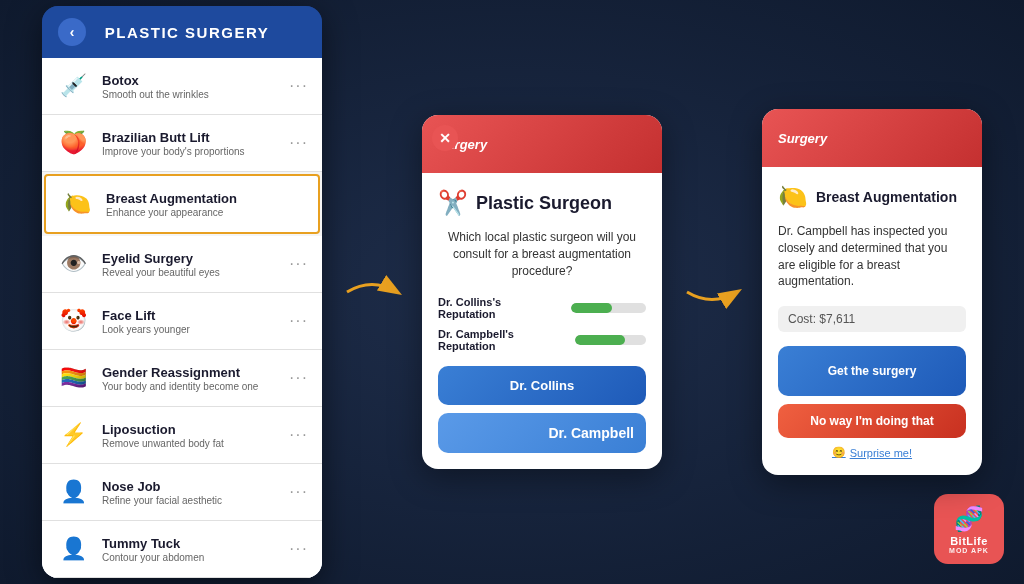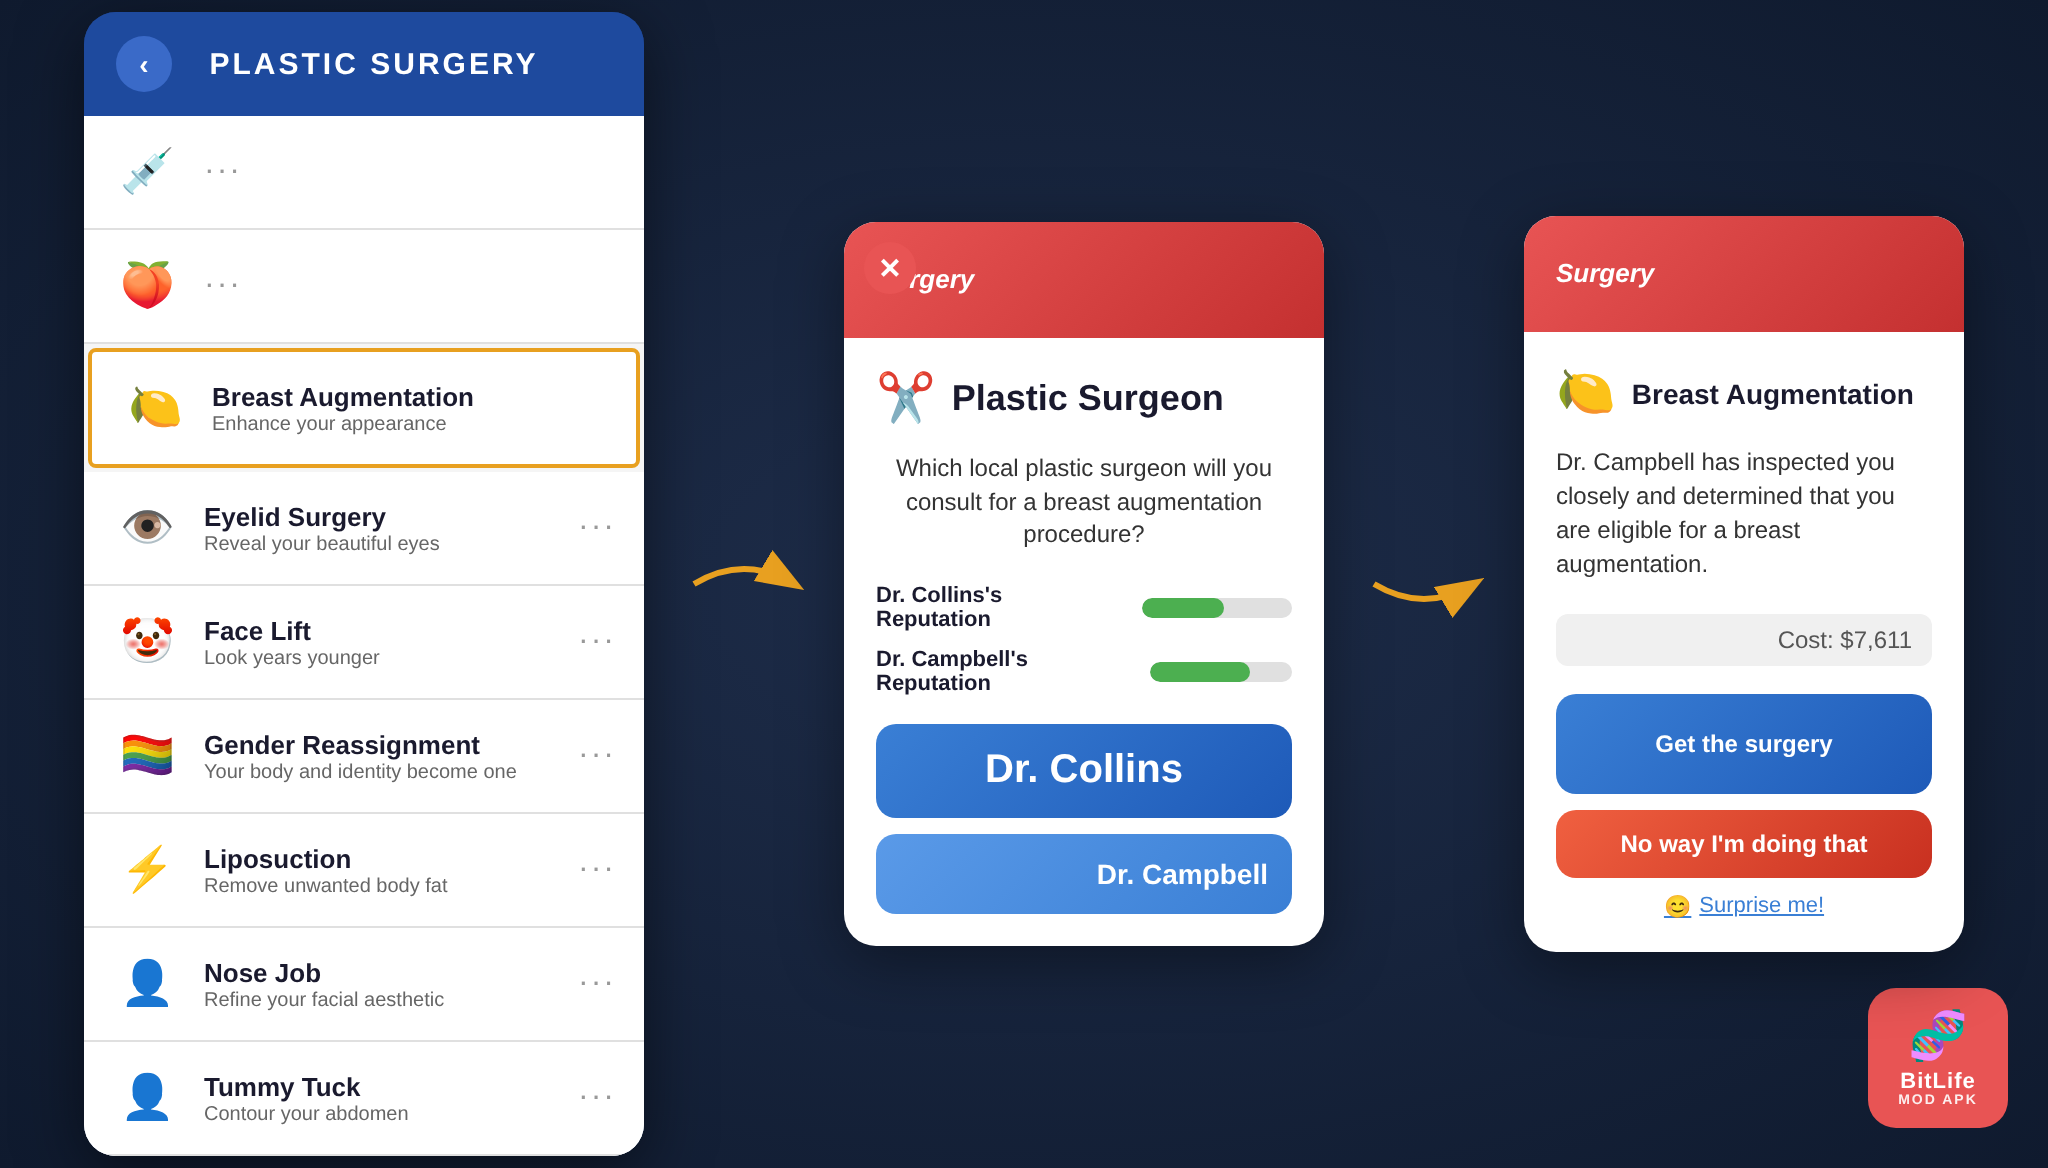--- a/index.html
+++ b/index.html
@@ -225,21 +225,21 @@
       flex-direction: column;
       gap: 8px;
     }
 
     .btn-blue {
       background: linear-gradient(135deg, #3a7fd5 0%, #1e5ab8 100%);
       color: white;
       border: none;
       border-radius: 10px;
       padding: 12px;
-      font-size: 20px;
+      font-size: 13px;
       font-weight: 700;
       cursor: pointer;
       text-align: center;
     }
 
     .btn-blue-secondary {
       background: linear-gradient(135deg, #5a9ae8 0%, #3a7fd5 100%);
       color: white;
       border: none;
       border-radius: 10px;
@@ -273,21 +273,21 @@
       width: 220px;
     }
 
     .cost-text {
       font-size: 12px;
       color: #555;
       background: #f0f0f0;
       padding: 6px 10px;
       border-radius: 6px;
       margin-bottom: 10px;
-      text-align: right;
+      text-align: left;
     }
 
     .btn-red {
       background: linear-gradient(135deg, #f06040 0%, #c83020 100%);
       color: white;
       border: none;
       border-radius: 10px;
       padding: 10px;
       font-size: 12px;
       font-weight: 700;
@@ -358,25 +358,33 @@
 
   <div class="phone-panel">
     <div class="phone-header">
       <div class="back-btn">‹</div>
       <div class="phone-header-title">PLASTIC SURGERY</div>
     </div>
     <ul class="menu-list">
 
       <li class="menu-item">
         <div class="menu-item-icon">💉</div>
+        <div class="menu-item-text">
+          <span class="menu-item-title">Botox</span>
+          <span class="menu-item-subtitle">Smooth out the wrinkles</span>
+        </div>
         <span class="menu-item-dots">···</span>
       </li>
 
       <li class="menu-item">
         <div class="menu-item-icon">🍑</div>
+        <div class="menu-item-text">
+          <span class="menu-item-title">Brazilian Butt Lift</span>
+          <span class="menu-item-subtitle">Improve your body's proportions</span>
+        </div>
         <span class="menu-item-dots">···</span>
       </li>
 
       <li class="menu-item highlighted">
         <div class="menu-item-icon">🍋</div>
         <div class="menu-item-text">
           <span class="menu-item-title">Breast Augmentation</span>
           <span class="menu-item-subtitle">Enhance your appearance</span>
         </div>
       </li>

